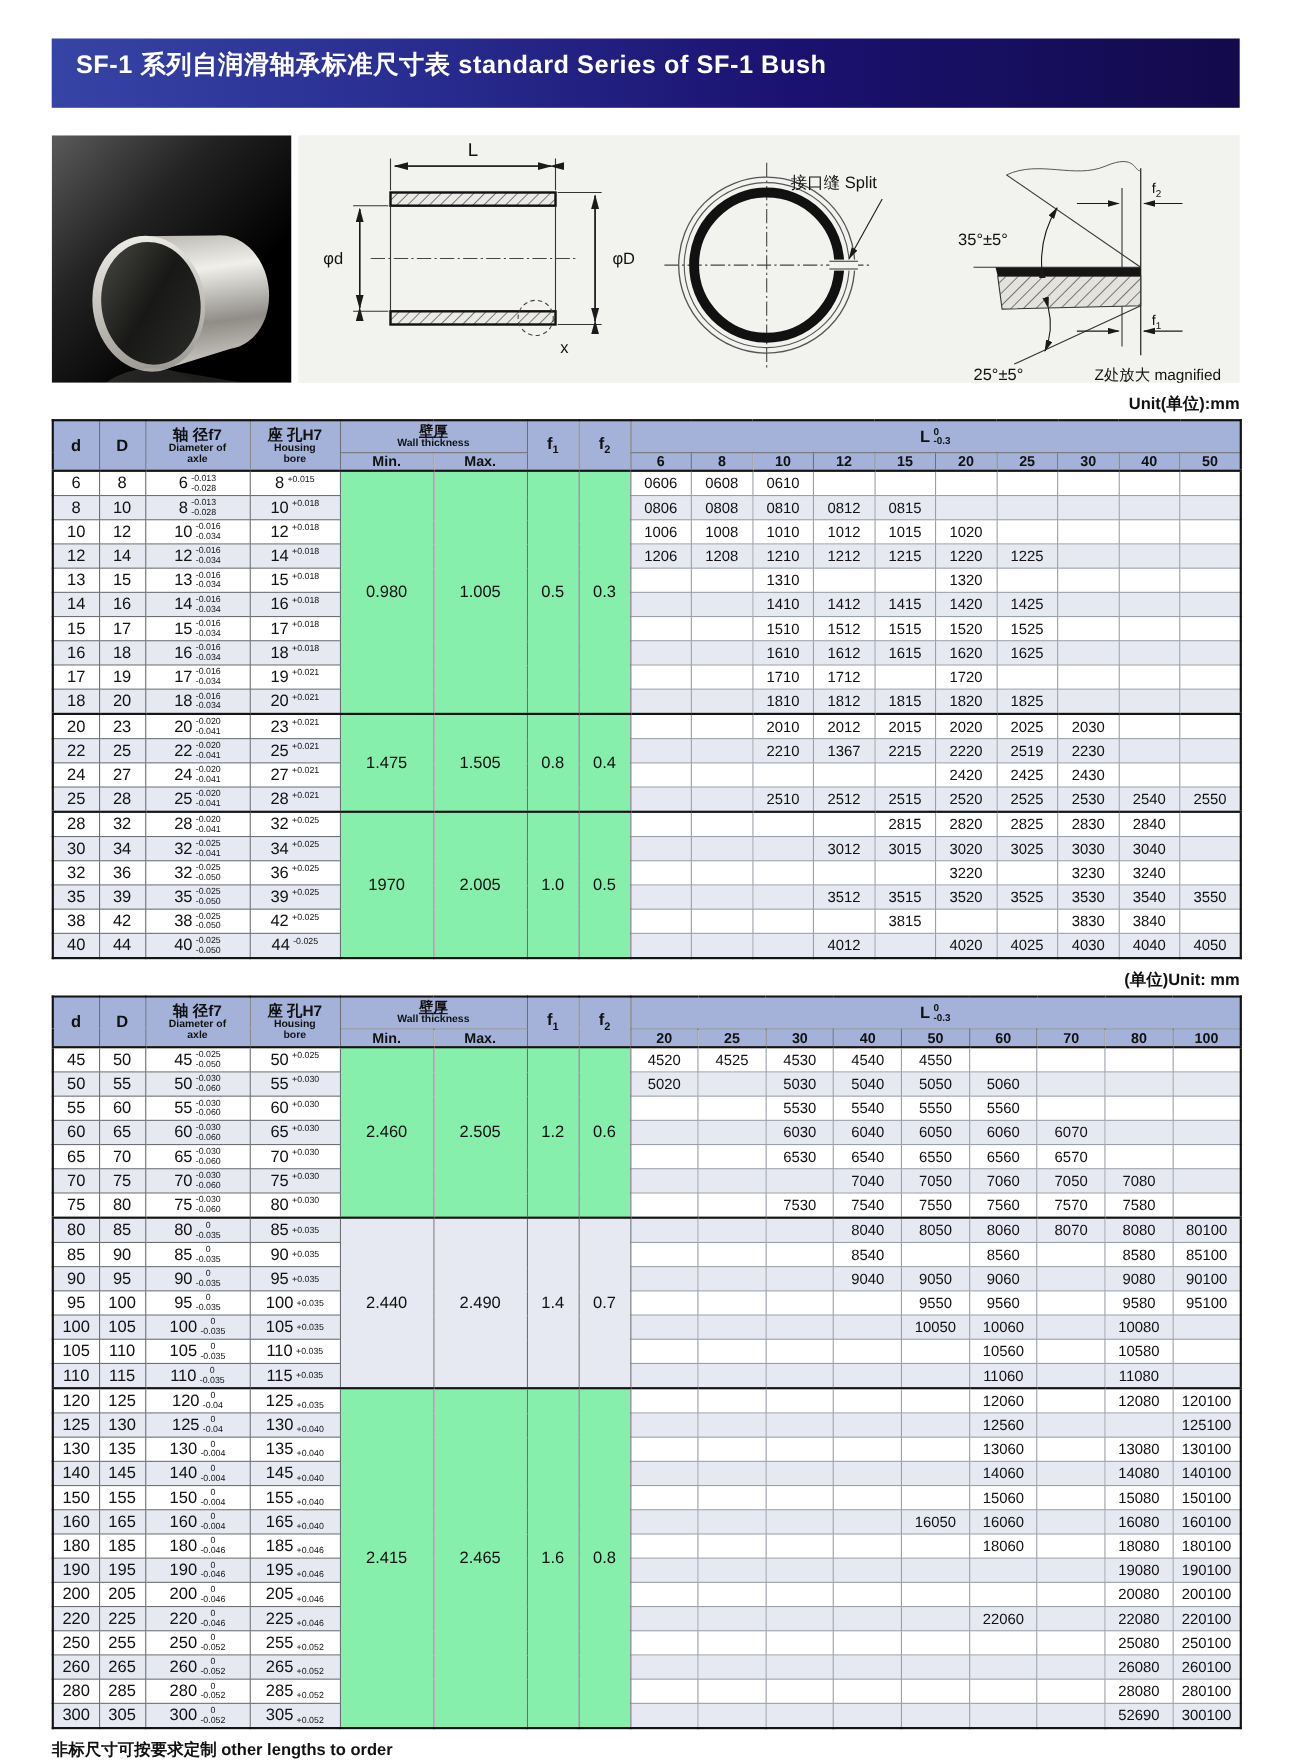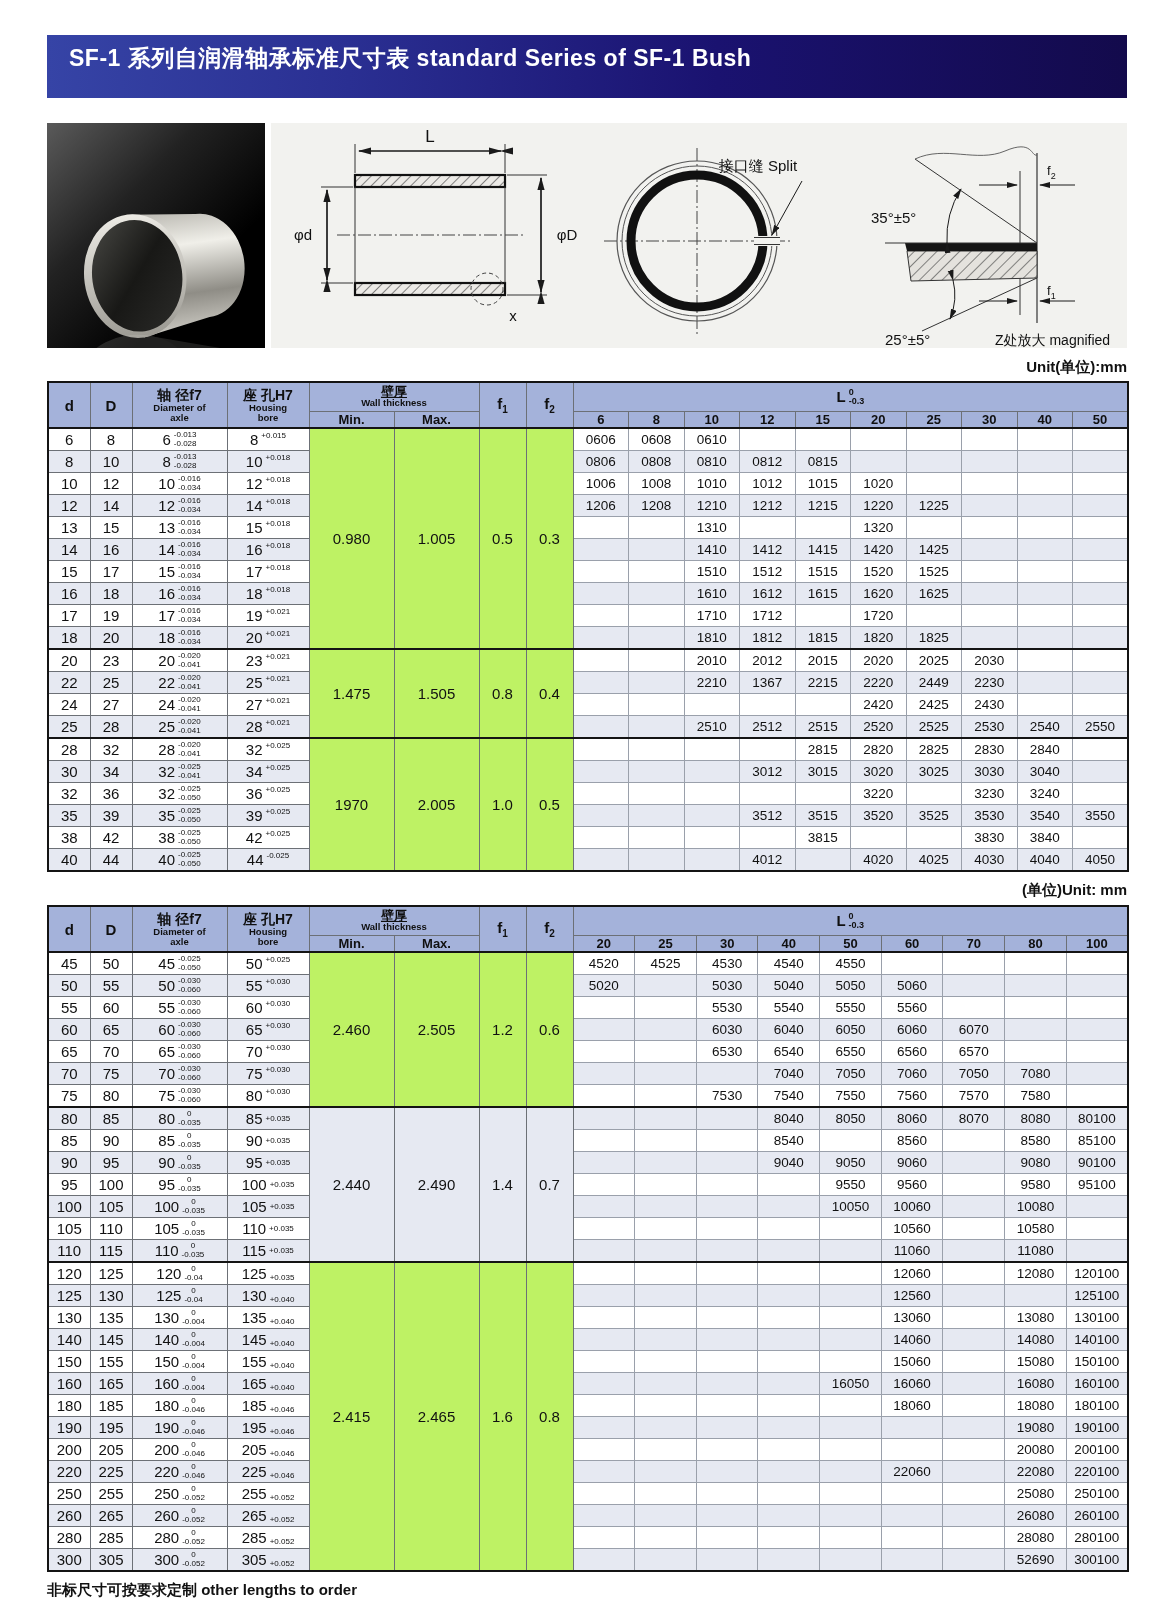--- a/index.html
+++ b/index.html
@@ -37,21 +37,21 @@
   table.dim thead th.hd{font-size:15px;}
   table.dim thead th.hf{font-size:15px;}
   table.dim thead th.hf sub{font-size:10px;}
   table.dim thead th.lsz{font-size:15px;}
   .Lb{font-size:15px;vertical-align:middle;}
   .Ltol{display:inline-block;vertical-align:middle;margin-left:3px;font-size:9px;line-height:9px;font-weight:bold;text-align:left;}
   .Ltol span{display:block;}
 
   table.dim tbody td{height:21px;font-size:14px;background:#fff;}
   table.dim tbody tr.alt td{background:#e6e9f2;}
-  table.dim tbody td.merged{background:#bef264;font-size:15px;}
+  table.dim tbody td.merged{background:#86efac;font-size:15px;}
   table.dim tbody tr.group-start td{border-top:2px solid #141414;}
   table.dim tbody td.lcell{border-color:#9aa0ab;font-size:13.5px;}
   table.dim tbody td.dv{font-size:15px;}
   .num{display:inline-block;vertical-align:middle;font-size:15px;}
   .tol{display:inline-block;vertical-align:middle;margin-left:3px;font-size:8px;line-height:8.5px;text-align:center;}
   .tol span{display:block;}
   .btol{display:inline-block;vertical-align:middle;margin-left:3px;font-size:8px;line-height:8.5px;}
   .p-sup{transform:translateY(-4px);}
   .p-mid{transform:translateY(0);}
   .p-sub{transform:translateY(4px);}
@@ -446,21 +446,21 @@
             <td class="dv">22</td>
             <td class="dv">25</td>
             <td><span class="num">22</span><span class="tol"><span>-0.020</span><span>-0.041</span></span></td>
             <td><span class="num">25</span><span class="btol p-sup">+0.021</span></td>
             <td class="lcell"></td>
             <td class="lcell"></td>
             <td class="lcell">2210</td>
             <td class="lcell">1367</td>
             <td class="lcell">2215</td>
             <td class="lcell">2220</td>
-            <td class="lcell">2449</td>
+            <td class="lcell">2519</td>
             <td class="lcell">2230</td>
             <td class="lcell"></td>
             <td class="lcell"></td>
           </tr>
           <tr class="">
             <td class="dv">24</td>
             <td class="dv">27</td>
             <td><span class="num">24</span><span class="tol"><span>-0.020</span><span>-0.041</span></span></td>
             <td><span class="num">27</span><span class="btol p-sup">+0.021</span></td>
             <td class="lcell"></td>

